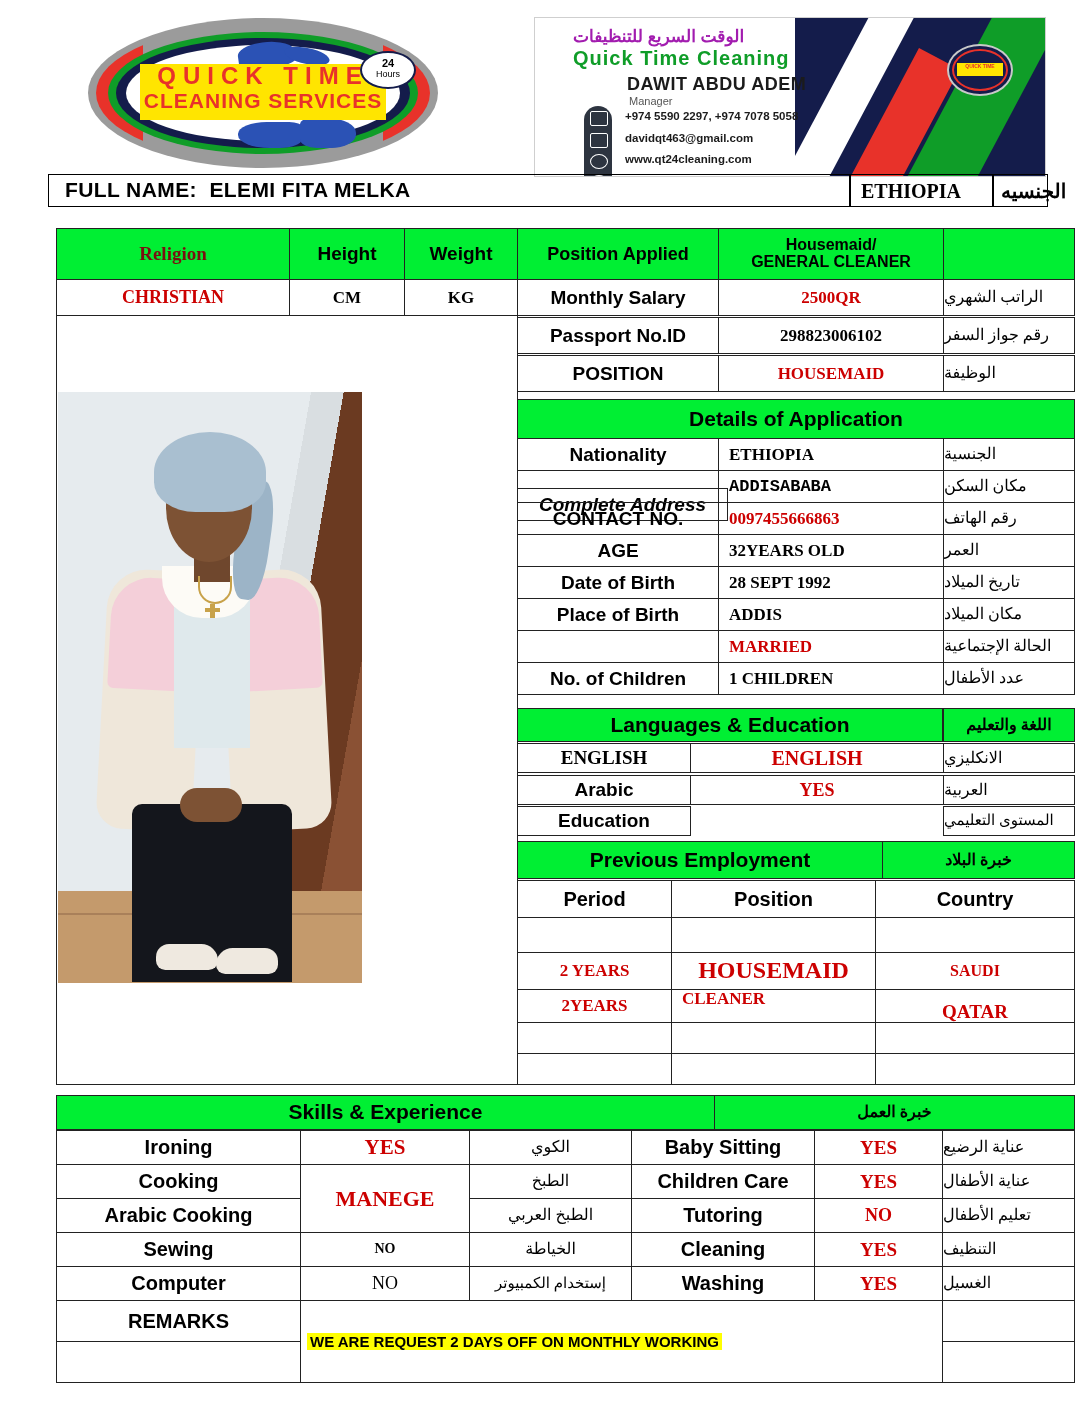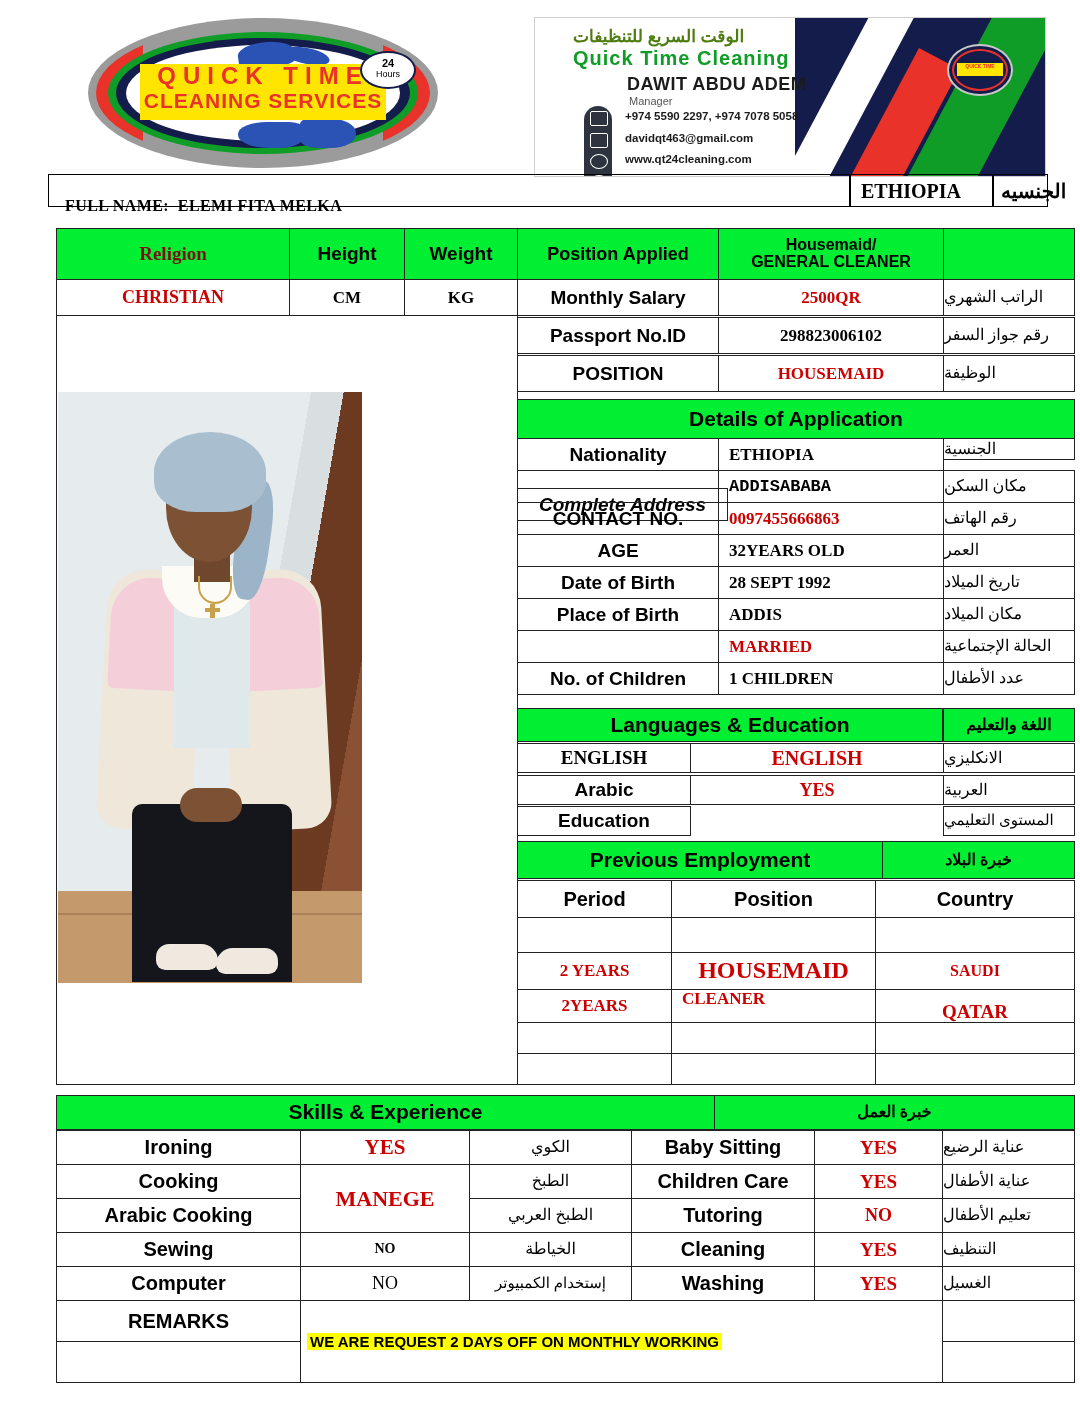--- a/index.html
+++ b/index.html
@@ -48,21 +48,21 @@
 
   .card{position:absolute;left:534px;top:17px;width:510px;height:158px;background:#fff;
     border:1px solid #cfcfcf;overflow:hidden;}
   .card-nav{position:absolute;right:0;top:0;width:250px;height:158px;background:#141c4b;}
   .card-stripe-g{position:absolute;right:-30px;top:-40px;width:62px;height:260px;background:#0f9d28;
     transform:rotate(28deg);transform-origin:top left;}
   .card-stripe-r{position:absolute;right:80px;top:30px;width:46px;height:220px;background:#e8322a;
     transform:rotate(28deg);transform-origin:top left;}
   .card-stripe-w{position:absolute;right:126px;top:-20px;width:40px;height:250px;background:#fff;
     transform:rotate(28deg);transform-origin:top left;}
-  .card-ar{position:absolute;left:38px;top:8px;font-size:17px;font-weight:bold;color:#4d7c0f;
+  .card-ar{position:absolute;left:38px;top:8px;font-size:17px;font-weight:bold;color:#a21caf;
     direction:rtl;}
   .card-en{position:absolute;left:38px;top:29px;font-size:20px;font-weight:bold;color:#0f9d28;
     letter-spacing:1px;}
   .card-name{position:absolute;left:92px;top:56px;font-size:18px;font-weight:bold;color:#1b1b1b;
     letter-spacing:.5px;}
   .card-role{position:absolute;left:94px;top:77px;font-size:11px;color:#555;}
   .card-bar{position:absolute;left:49px;top:88px;width:28px;height:72px;background:#2d3440;
     border-radius:14px 14px 0 0;}
   .card-line{position:absolute;left:90px;font-size:11.5px;font-weight:bold;color:#1b1b1b;}
   .card-ico{position:absolute;left:55px;width:16px;height:13px;border:1.6px solid #fff;
@@ -70,22 +70,22 @@
   .card-logo{position:absolute;right:32px;top:26px;width:62px;height:48px;border-radius:50%;
     background:#141c4b;border:2px solid #c9c9c9;overflow:hidden;}
   .card-logo .r{position:absolute;inset:3px;border-radius:50%;border:2px solid #e8322a;}
   .card-logo .y{position:absolute;left:8px;top:17px;right:8px;height:13px;background:#ffe500;}
   .card-logo .y i{display:block;font-style:normal;font-size:5px;font-weight:bold;color:#e8322a;
     text-align:center;line-height:6px;}
 
   
   .namebar{position:absolute;left:48px;top:174px;width:1000px;height:33px;
     border:1.5px solid #000;box-sizing:border-box;}
-  .namebar .nm{position:absolute;left:16px;top:22px;font-family:Liberation Serif, serif;
-    font-size:16px;font-weight:bold;letter-spacing:.4px;}
+  .namebar .nm{position:absolute;left:16px;top:3px;font-family:Liberation Sans, sans-serif;
+    font-size:21px;font-weight:bold;letter-spacing:.4px;}
   .namebar .sp1{position:absolute;left:800px;top:0;bottom:0;width:1.5px;background:#000;}
   .namebar .sp2{position:absolute;left:943px;top:0;bottom:0;width:1.5px;background:#000;}
   .namebar .ct{position:absolute;left:812px;top:5px;font-family:"Liberation Serif",serif;
     font-size:20px;font-weight:bold;}
   .namebar .ar{position:absolute;left:952px;top:4px;font-family:"Liberation Serif",serif;
     font-size:20px;font-weight:bold;direction:rtl;}
 
   
   .cel{position:absolute;box-sizing:border-box;border:1px solid #222;
     display:flex;align-items:center;justify-content:center;text-align:center;
@@ -233,21 +233,21 @@
       <div class="ph-cross"></div>
     <div class="ph-hands"></div>
     <div class="ph-shoe1"></div>
       <div class="ph-shoe2"></div>
   </div>
 
   <div class="cel grn bld" style="left:517px;top:399px;width:558px;height:40px;font-size:21px;">Details of Application</div>
 
   <div class="cel bld" style="left:517px;top:438px;width:202px;height:33px;font-size:19px;">Nationality</div>
   <div class="cel ser bld lft" style="left:718px;top:438px;width:226px;height:33px;font-size:17px;">ETHIOPIA</div>
-  <div class="cel ar arl" style="left:943px;top:438px;width:132px;height:22px;font-size:16px;">الجنسية</div>
+  <div class="cel ar arl" style="left:943px;top:438px;width:132px;height:33px;font-size:16px;">الجنسية</div>
 
   <div class="cel bld" style="left:517px;top:488px;width:211px;height:33px;font-size:19px;font-style:italic;">Complete Address</div>
   <div class="cel ser bld lft" style="left:718px;top:470px;width:226px;height:33px;font-size:17px;font-family:Liberation Mono, monospace;">ADDISABABA</div>
   <div class="cel ar arl" style="left:943px;top:470px;width:132px;height:33px;font-size:16px;">مكان السكن</div>
 
   <div class="cel bld" style="left:517px;top:502px;width:202px;height:33px;font-size:19px;">CONTACT NO.</div>
   <div class="cel ser bld red lft" style="left:718px;top:502px;width:226px;height:33px;font-size:17px;">0097455666863</div>
   <div class="cel ar arl" style="left:943px;top:502px;width:132px;height:33px;font-size:16px;">رقم الهاتف</div>
 
   <div class="cel bld" style="left:517px;top:534px;width:202px;height:33px;font-size:19px;">AGE</div>

